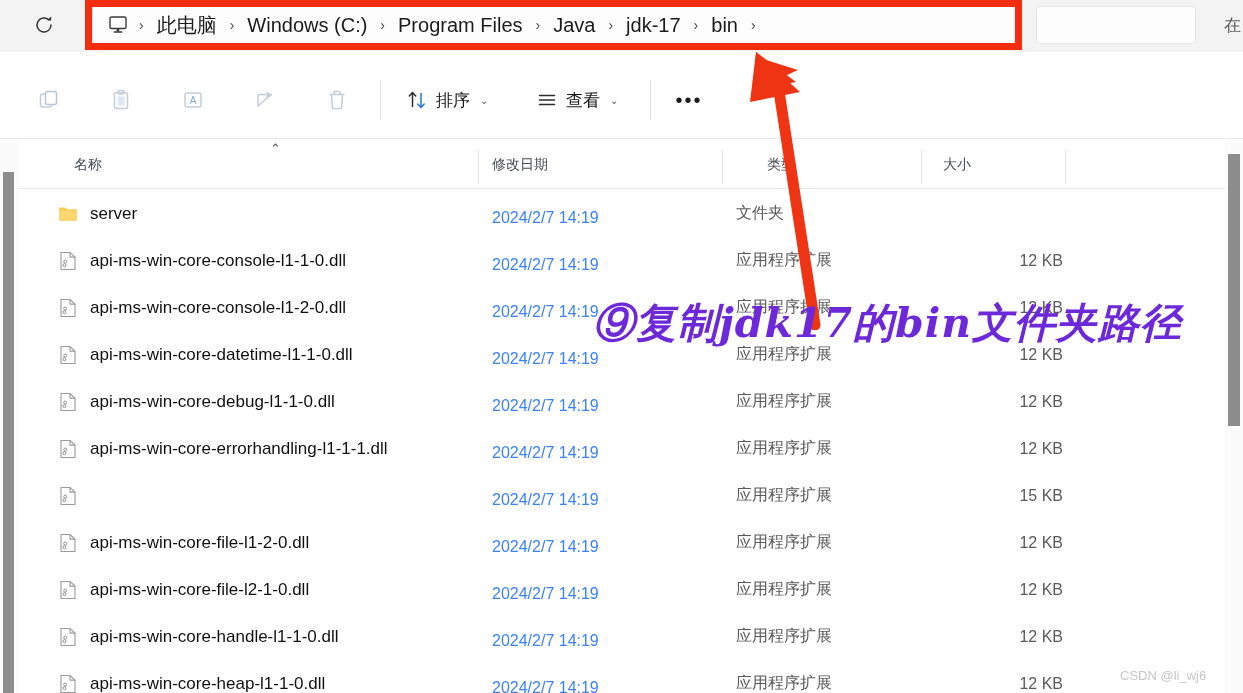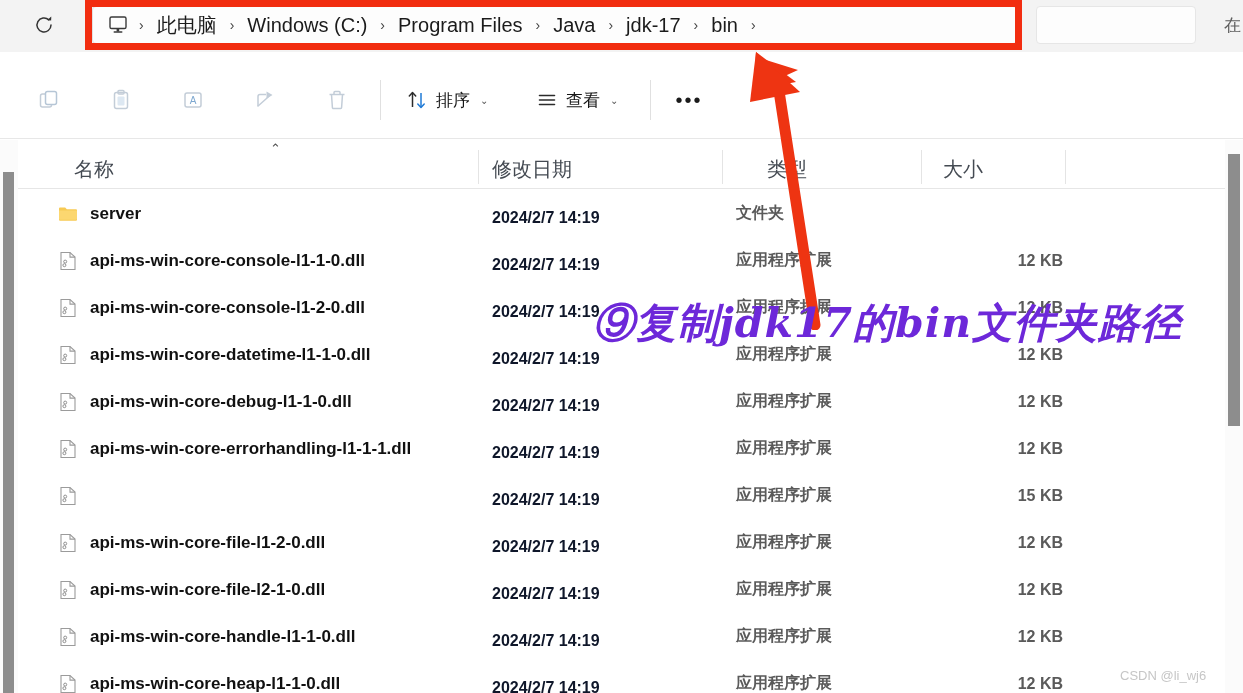--- a/index.html
+++ b/index.html
@@ -144,21 +144,21 @@
   
   .colhead {
     position: absolute;
     left: 18px; top: 144px;
     width: 1212px; height: 44px;
     border-bottom: 1px solid #e6e6e6;
   }
   .colhead .cell {
     position: absolute;
     top: 12px;
-    font-size: 20px;
+    font-size: 14px;
     color: #444a52;
     cursor: pointer;
     white-space: nowrap;
   }
   .col-div {
     position: absolute;
     top: 6px;
     width: 1px; height: 34px;
     background: #e4e4e4;
   }
@@ -169,21 +169,20 @@
     color: #555;
     line-height: 1;
   }
 
   
   .filelist {
     position: absolute;
     left: 18px; top: 190px;
     width: 1198px; height: 503px;
     overflow: hidden;
-    font-weight: bold;
   }
   .row {
     position: relative;
     height: 47px;
     display: flex;
     align-items: center;
     cursor: pointer;
   }
   .row .name {
     position: absolute;
@@ -192,21 +191,21 @@
     align-items: center;
     gap: 12px;
     font-size: 17px;
     color: #111111;
     white-space: nowrap;
   }
   .row .date {
     position: absolute;
     left: 474px;
     font-size: 16px;
-    color: #0f172a;
+    color: #3b82f6;
     white-space: nowrap;
     margin-top: 8px;
   }
   .row .type {
     position: absolute;
     left: 718px;
     font-size: 16px;
     color: #5a5a5a;
     white-space: nowrap;
   }

